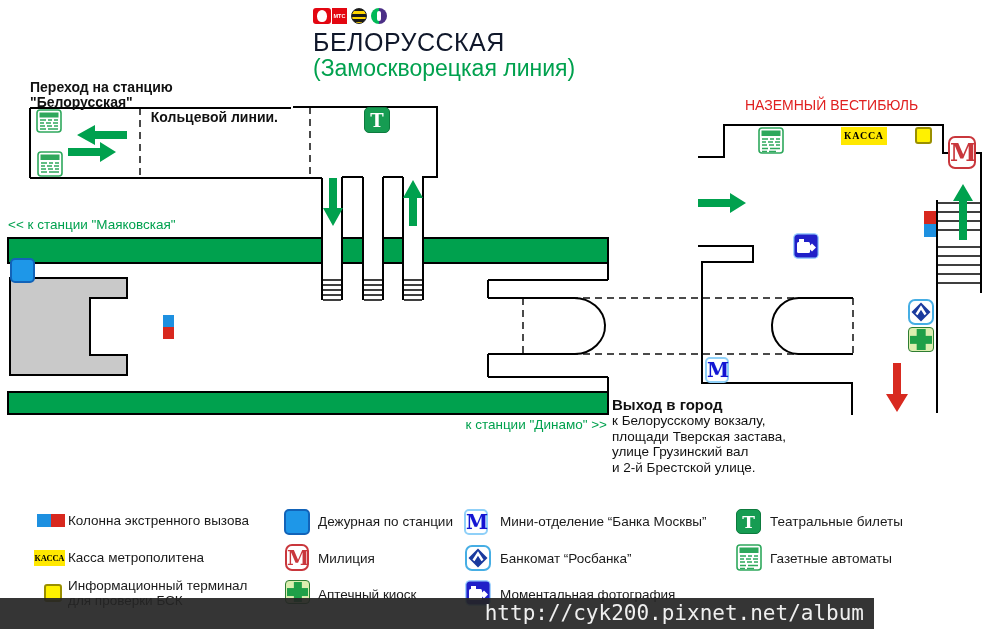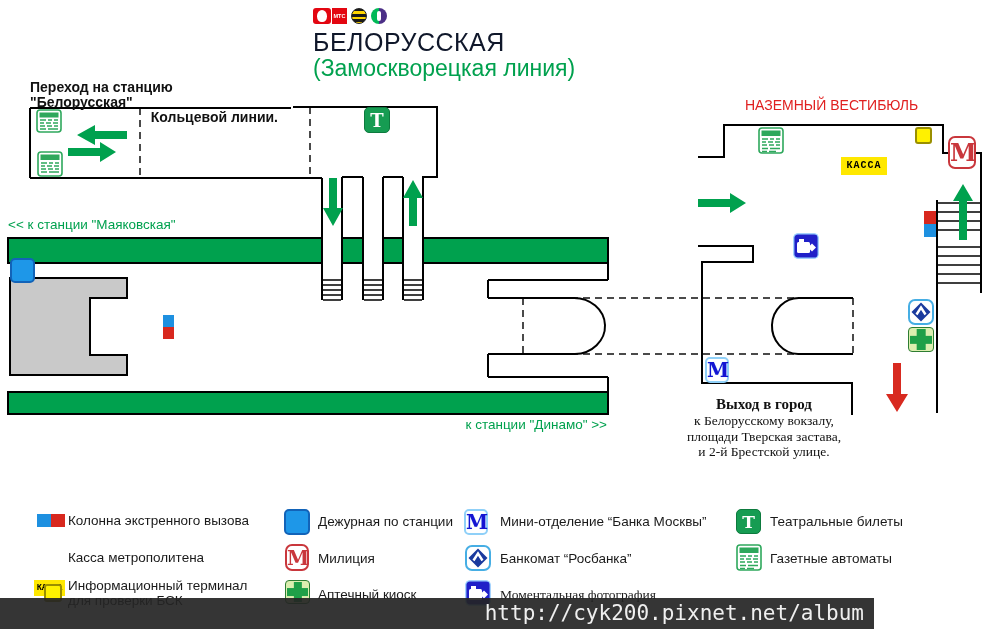--- a/index.html
+++ b/index.html
@@ -11,21 +11,21 @@
   .subtitle{font-size:23px;color:#00A14E;}
   .note{font-size:14px;font-weight:bold;color:#111;line-height:15px;}
   .dir{font-size:13.5px;color:#00A14E;}
   .vest-title{font-size:14px;color:#E02020;}
   .exit-title{font-size:15px;font-weight:bold;color:#111;line-height:17px;}
   .exit-line{font-size:13.5px;color:#111;line-height:15.5px;}
   .leg-label{font-size:13.5px;color:#1a1a1a;line-height:15px;white-space:nowrap;}
   
   .icon{position:absolute;box-sizing:border-box;}
   .kassa-box{background:#FFE800;color:#000;font-weight:bold;text-align:center;
-             font-family:Liberation Mono, monospace;margin-top:30px;}
+             font-family:Liberation Serif, serif;}
   .info-term{background:#FFF100;border:2px solid #9a8f00;border-radius:3px;}
   .attendant{background:#1E97E8;border:2px solid #1263b8;border-radius:5px;}
   .m-red{background:#fff;border:2.5px solid #C9373C;border-radius:7px;color:#C9373C;
          font-family:"DejaVu Serif",serif;font-weight:bold;text-align:center;}
   .m-bank{background:#fff;border:2px solid #8FD0F8;border-radius:5px;color:#1414D2;
           font-family:"DejaVu Serif",serif;font-weight:bold;text-align:center;
           text-shadow:0 0 1px #9bd4ff;}
   .t-green{background:#169C52;border-radius:5px;color:#fff;border:1px solid #0d7a3e;
            font-family:"DejaVu Serif",serif;font-weight:bold;text-align:center;}
   .pharm{background:#DCEFB0;border:1.5px solid #2e7d32;border-radius:4px;}
@@ -122,24 +122,25 @@
   <div class="abs title" style="left:313px;top:28px;">БЕЛОРУССКАЯ</div>
   <div class="abs subtitle" style="left:313px;top:55px;">(Замоскворецкая линия)</div>
 
   <div class="abs note" style="left:30px;top:80px;width:248px;text-align:right;">
     <div style="text-align:left;">Переход на станцию "Белорусская"</div>
     <div>Кольцевой линии.</div>
   </div>
   <div class="abs dir" style="left:8px;top:217px;">&lt;&lt; к станции "Маяковская"</div>
   <div class="abs dir" style="left:407px;top:417px;width:200px;text-align:right;">к станции "Динамо" &gt;&gt;</div>
   <div class="abs vest-title" style="left:745px;top:97px;">НАЗЕМНЫЙ ВЕСТИБЮЛЬ</div>
-  <div class="abs" style="left:664px;top:396px;width:200px;text-align:center;font-family:Liberation Serif, serif;">
+  <div class="abs" style="left:612px;top:396px;width:200px;text-align:left;">
     <div class="exit-title">Выход в город</div>
     <div class="exit-line">к Белорусскому вокзалу,</div>
     <div class="exit-line">площади Тверская застава,</div>
+    <div class="exit-line">улице Грузинский вал</div>
     <div class="exit-line">и 2-й Брестской улице.</div>
   </div>
 
   <svg class="icon" style="left:36px;top:109px;" width="26" height="24" viewBox="0 0 26 24">
     <rect x="1" y="1" width="24" height="22" rx="3" fill="#fff" stroke="#2EA85C" stroke-width="1.6"></rect>
     <rect x="3.5" y="3.5" width="19" height="5" fill="#2EA85C"></rect>
     <g stroke="#2EA85C" stroke-width="1.3">
         <path d="M4,11 H10 M12,11 H16 M18,11 H22 M4,14 H8 M10,14 H15 M17,14 H22 M4,17 H9 M11,17 H16 M18,17 H22 M4,20 H10 M12,20 H22"></path>
       </g>
   </svg>
@@ -234,21 +235,21 @@
       <path d="M8.5,15.5 L13,8.5 L17.5,15.5" stroke="#fff" stroke-width="2.4" fill="none"></path>
     </svg>
     <div class="abs leg-label" style="left:500px;top:551px;">Банкомат “Росбанка”</div>
 
     <svg class="icon" style="left:465px;top:580px;" width="26" height="26" viewBox="0 0 26 26">
       <rect x="0.8" y="0.8" width="24.4" height="24.4" rx="4" fill="#2020C8" stroke="#9bd4ff" stroke-width="1.2"></rect>
       <rect x="6" y="6" width="5" height="3.5" fill="#fff"></rect>
       <rect x="4" y="9" width="13" height="11" rx="1.5" fill="#fff"></rect>
       <polygon points="19,10.5 23,14.5 19,18.5 15,14.5" fill="#fff"></polygon>
     </svg>
-    <div class="abs leg-label" style="left:500px;top:587px;font-family:Liberation Serif, serif;">Моментальная фотография</div>
+    <div class="abs leg-label" style="left:500px;top:587px;">Моментальная фотография</div>
 
     <div class="icon t-green" style="left:736px;top:509px;width:25px;height:25px;font-size:17px;line-height:24px;">Т</div>
     <div class="abs leg-label" style="left:770px;top:514px;">Театральные билеты</div>
 
     <svg class="icon" style="left:736px;top:544px;" width="26" height="27" viewBox="0 0 26 27">
       <rect x="1" y="1" width="24" height="25" rx="3" fill="#fff" stroke="#2EA85C" stroke-width="1.6"></rect>
       <rect x="3.5" y="3.5" width="19" height="5.5" fill="#2EA85C"></rect>
       <g stroke="#2EA85C" stroke-width="1.3">
           <path d="M4,12 H10 M12,12 H16 M18,12 H22 M4,15 H8 M10,15 H15 M17,15 H22 M4,18 H9 M11,18 H16 M18,18 H22 M4,21.5 H10 M12,21.5 H22 M4,24.5 H9 M11,24.5 H18"></path>
         </g>

